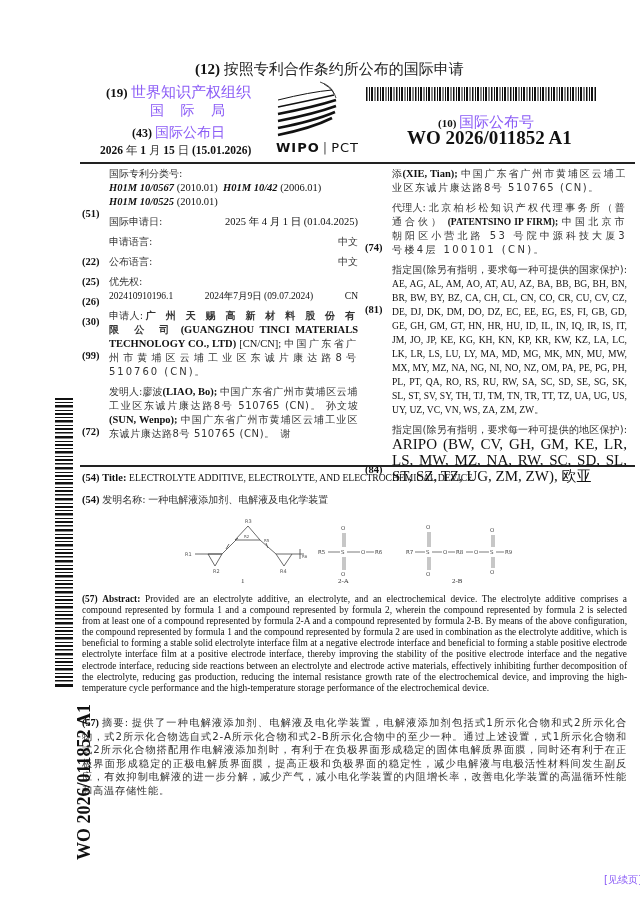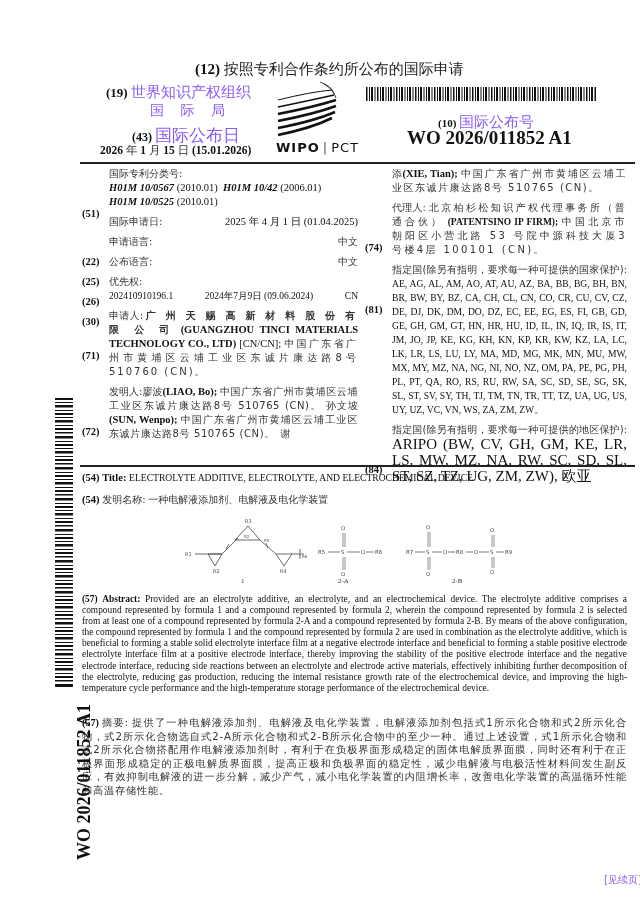--- a/index.html
+++ b/index.html
@@ -12,21 +12,21 @@
   .bi { font-weight: bold; font-style: italic; }
 
   
   #hdr-12 { left: 195px; top: 60px; font-size: 15px; white-space: nowrap; }
   #hdr-12 .num { font-size: 15px; }
   #hdr-12 .cj { font-size: 15px; color: #222; }
   #hdr-19 { left: 106px; top: 83px; font-size: 13px; white-space: nowrap; }
   #hdr-19 .cj { font-size: 15px; }
   #hdr-bureau { left: 150px; top: 102px; font-size: 14px; letter-spacing: 6px; white-space: nowrap; }
   #hdr-43 { left: 132px; top: 124px; font-size: 12px; white-space: nowrap; }
-  #hdr-43 .cj { font-size: 17px; margin-top: 40px; }
+  #hdr-43 .cj { font-size: 14px; margin-top: 40px; }
   #hdr-date { left: 100px; top: 143px; font-size: 11.5px; font-weight: bold; white-space: nowrap; }
   #hdr-date .cj { font-weight: normal; font-size: 11.5px; color: #333;}
 
   #logo { left: 270px; top: 80px; width: 80px; height: 75px; }
   #logo-text { left: 276px; top: 140px; font-family: "DejaVu Sans", sans-serif; font-size: 13px; font-weight: bold; letter-spacing: 1px; white-space: nowrap; }
   #logo-text .pct { font-weight: normal; }
 
   #barcode-top { left: 366px; top: 87px; width: 230px; height: 14px; }
   #pubnum-label { left: 438px; top: 113px; font-size: 11px; white-space: nowrap; }
   #pubnum-label .cj { font-size: 15px; margin-top: 24px; }
@@ -240,27 +240,27 @@
     <span class="tag">(26)</span>
     <span class="cjt">公布语言:</span>
     <span class="cjt">中文</span>
   </div>
 
   <div class="entry">
     <span class="tag">(30)</span>
     <div class="cjt">优先权:</div>
     <div class="row-lr" style="font-size:9.5px;">
       <span>202410910196.1</span>
-      <span>2024年7月9日 (09.06.2024)</span>
+      <span>2024年7月9日 (09.07.2024)</span>
       <span>CN</span>
     </div>
   </div>
 
   <div class="entry just">
-    <span class="tag">(71)</span>
+    <span class="tag">(99)</span>
     <span class="cjt">申请人:</span>
     <span class="cjt" style="letter-spacing:3px;font-weight:bold;">广 州 天 赐 高 新 材 料 股 份 有 限 公 司</span>
     <span class="b">(GUANGZHOU TINCI MATERIALS TECHNOLOGY CO., LTD)</span>
     <span>[CN/CN];</span>
     <span class="cjt" style="letter-spacing:2px;">中国广东省广州市黄埔区云埔工业区东诚片康达路8号 510760 (CN)。</span>
   </div>
 
   <div class="entry just">
     <span class="tag">(72)</span>
     <span class="cjt">发明人:</span><span class="cjt">廖波</span><span class="b">(LIAO, Bo);</span>

